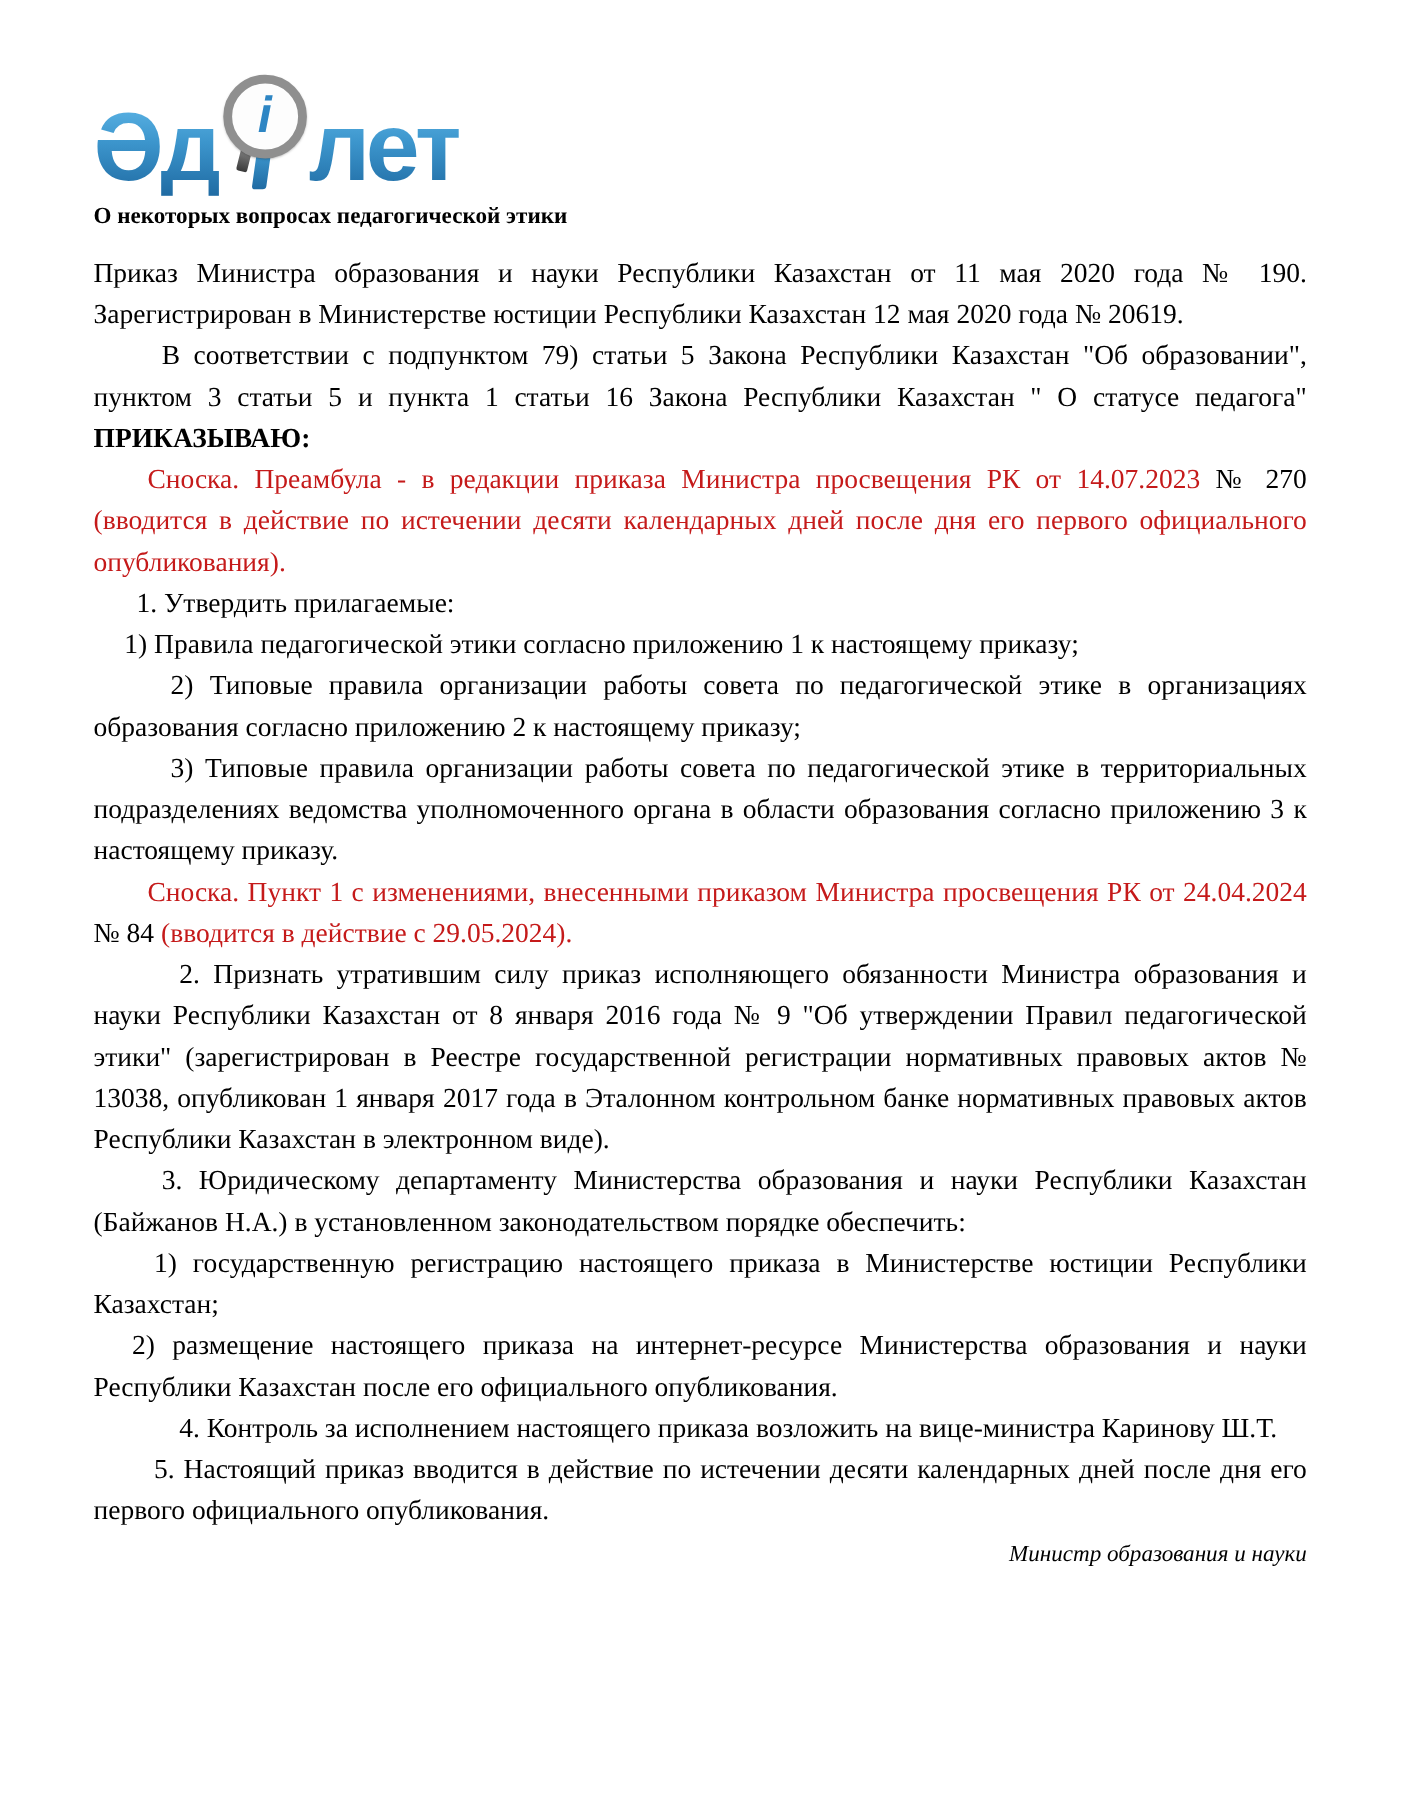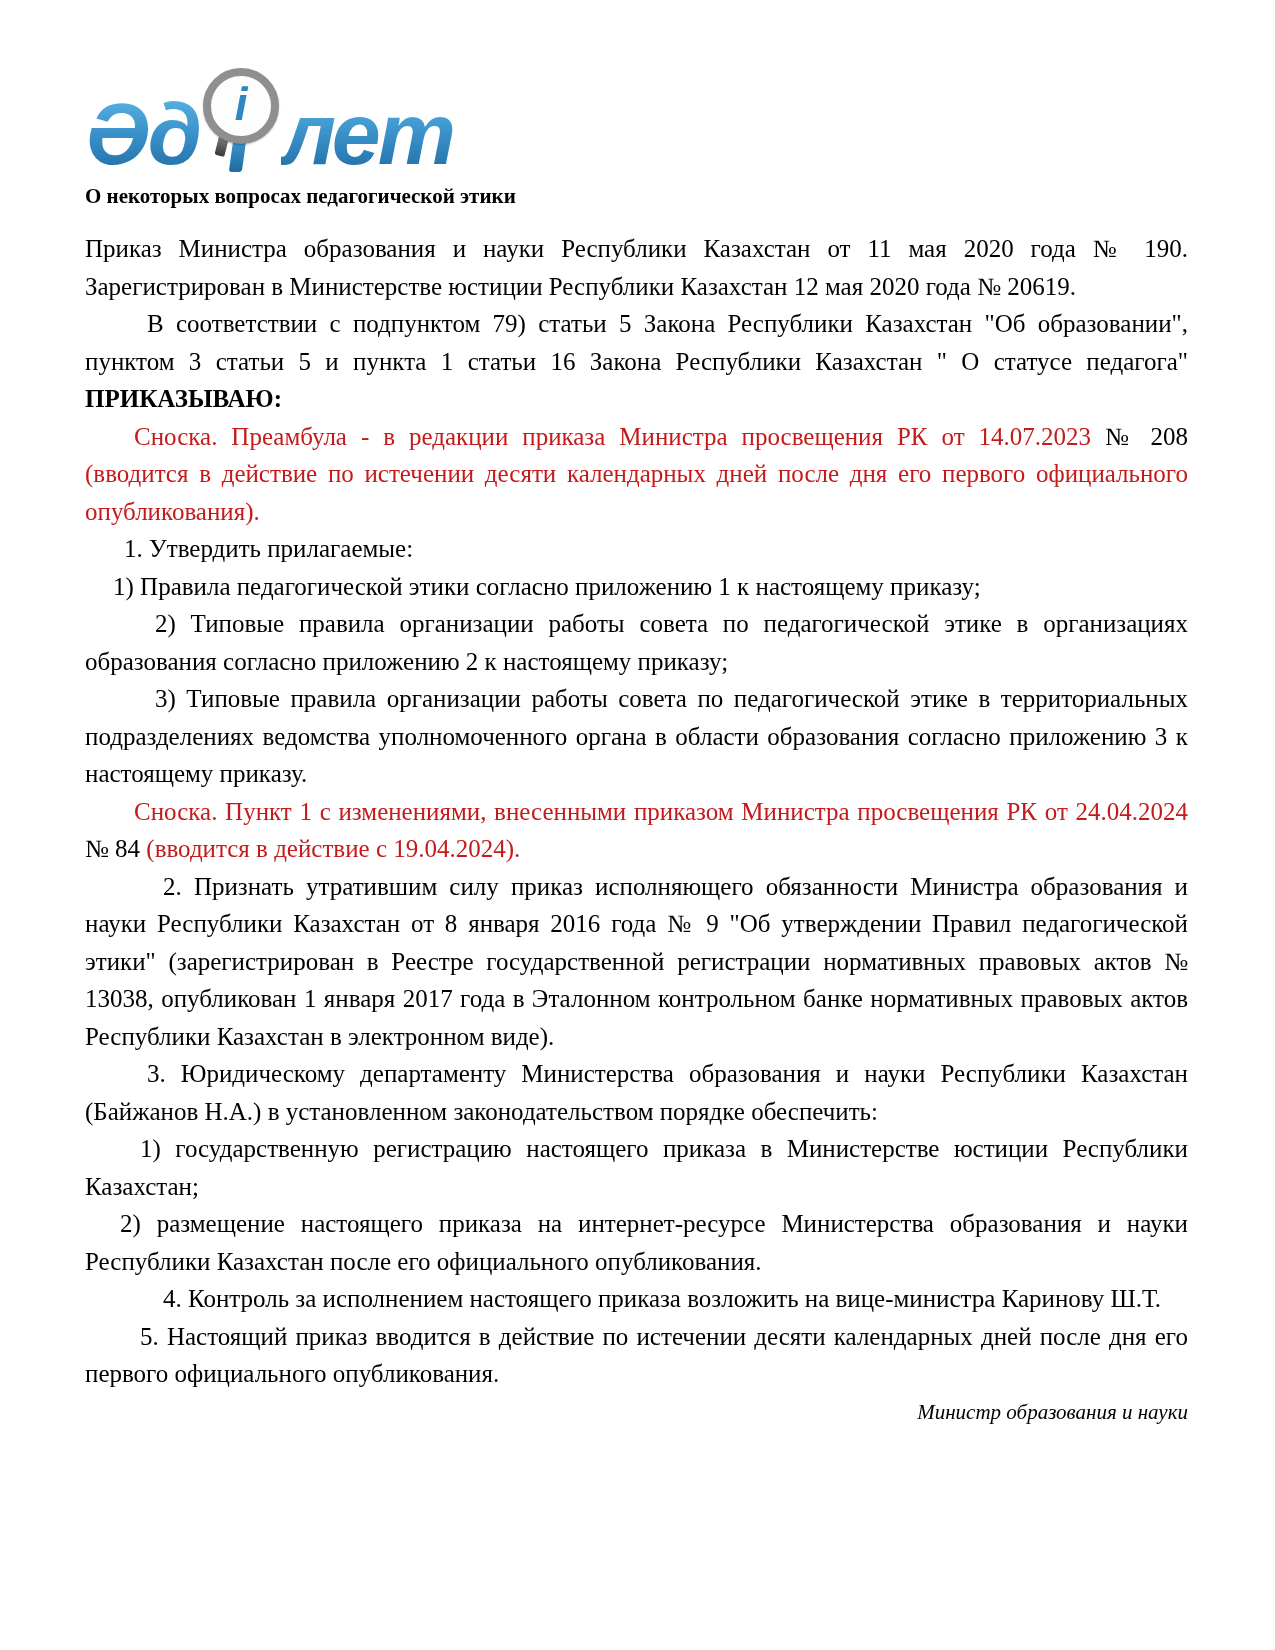--- a/index.html
+++ b/index.html
@@ -16,21 +16,21 @@
     width:1275px;height:1650px;box-sizing:border-box;
     padding:72px 87px 30px 85px;
     font-family:"Liberation Serif","DejaVu Serif",serif;
     font-size:25px;line-height:1.5;color:var(--color-text);
     background:#ffffff;overflow:hidden;
   }
   
   .logo{display:flex;align-items:flex-end;height:100px;margin-bottom:12px;user-select:none;}
   .logo-word{
     font-family:"Liberation Sans","DejaVu Sans",sans-serif;
-    font-weight:bold;font-style:italic;font-size:88px;line-height:1;
+    font-weight:bold;font-size:88px;line-height:1;
     letter-spacing:-3px;
     background:linear-gradient(180deg,var(--color-logo_blue_top) 0%,var(--color-logo_blue_mid) 45%,var(--color-logo_blue_bottom) 100%);
     -webkit-background-clip:text;background-clip:text;color:transparent;
     transform:translateY(6px);
   }
   .magnifier{position:relative;width:78px;height:104px;margin:0 0 0 4px;flex:0 0 auto;}
   .lens{
     position:absolute;top:0;left:0;width:60px;height:60px;border-radius:50%;
     border:8px solid var(--color-magnifier_ring);background:#fdfdfd;
     box-shadow:0 1px 2px rgba(0,0,0,.25);
@@ -88,28 +88,28 @@
     </span>
     <span class="logo-word">лет</span>
   </div>
 
   <h1 class="doc-title">О некоторых вопросах педагогической этики</h1>
 
   <p class="ind0">Приказ Министра образования и науки Республики Казахстан от 11 мая 2020 года № 190. Зарегистрирован в Министерстве юстиции Республики Казахстан 12 мая 2020 года № 20619.</p>
 
   <p class="ind62"><span>В соответствии с подпунктом 79) статьи 5 Закона Республики Казахстан "Об образовании", пунктом 3 статьи 5 и пункта 1 статьи 16 Закона Республики Казахстан " О статусе педагога" </span><span class="b">ПРИКАЗЫВАЮ:</span></p>
 
-  <p class="ind49"><span class="red">Сноска. Преамбула - в редакции приказа Министра просвещения РК от 14.07.2023 </span><span class="blk">№ 208 </span><span class="red">(вводится в действие по истечении десяти календарных дней после дня его первого официального опубликования).</span></p>
+  <p class="ind49"><span class="red">Сноска. Преамбула - в редакции приказа Министра просвещения РК от 14.07.2023 </span><span class="blk">№ 270 </span><span class="red">(вводится в действие по истечении десяти календарных дней после дня его первого официального опубликования).</span></p>
 
   <p class="ind39">1. Утвердить прилагаемые:</p>
   <p class="ind28">1) Правила педагогической этики согласно приложению 1 к настоящему приказу;</p>
   <p class="ind70">2) Типовые правила организации работы совета по педагогической этике в организациях образования согласно приложению 2 к настоящему приказу;</p>
   <p class="ind70">3) Типовые правила организации работы совета по педагогической этике в территориальных подразделениях ведомства уполномоченного органа в области образования согласно приложению 3 к настоящему приказу.</p>
 
-  <p class="ind49"><span class="red">Сноска. Пункт 1 с изменениями, внесенными приказом Министра просвещения РК от 24.04.2024 </span><span class="blk">№ 84 </span><span class="red">(вводится в действие с 19.04.2024).</span></p>
+  <p class="ind49"><span class="red">Сноска. Пункт 1 с изменениями, внесенными приказом Министра просвещения РК от 24.04.2024 </span><span class="blk">№ 84 </span><span class="red">(вводится в действие с 29.05.2024).</span></p>
 
   <p class="ind78">2. Признать утратившим силу приказ исполняющего обязанности Министра образования и науки Республики Казахстан от 8 января 2016 года № 9 "Об утверждении Правил педагогической этики" (зарегистрирован в Реестре государственной регистрации нормативных правовых актов № 13038, опубликован 1 января 2017 года в Эталонном контрольном банке нормативных правовых актов Республики Казахстан в электронном виде).</p>
   <p class="ind62">3. Юридическому департаменту Министерства образования и науки Республики Казахстан (Байжанов Н.А.) в установленном законодательством порядке обеспечить:</p>
   <p class="ind55">1) государственную регистрацию настоящего приказа в Министерстве юстиции Республики Казахстан;</p>
   <p class="ind35">2) размещение настоящего приказа на интернет-ресурсе Министерства образования и науки Республики Казахстан после его официального опубликования.</p>
   <p class="ind78">4. Контроль за исполнением настоящего приказа возложить на вице-министра Каринову Ш.Т.</p>
   <p class="ind55">5. Настоящий приказ вводится в действие по истечении десяти календарных дней после дня его первого официального опубликования.</p>
 
   <p class="signature">Министр образования и науки</p>
 

